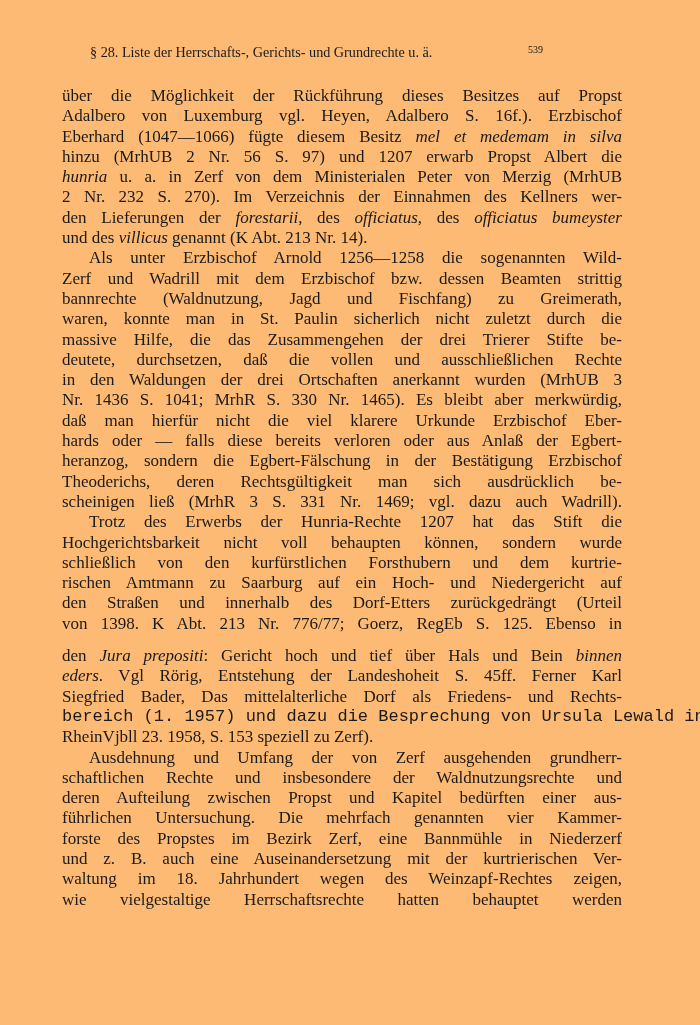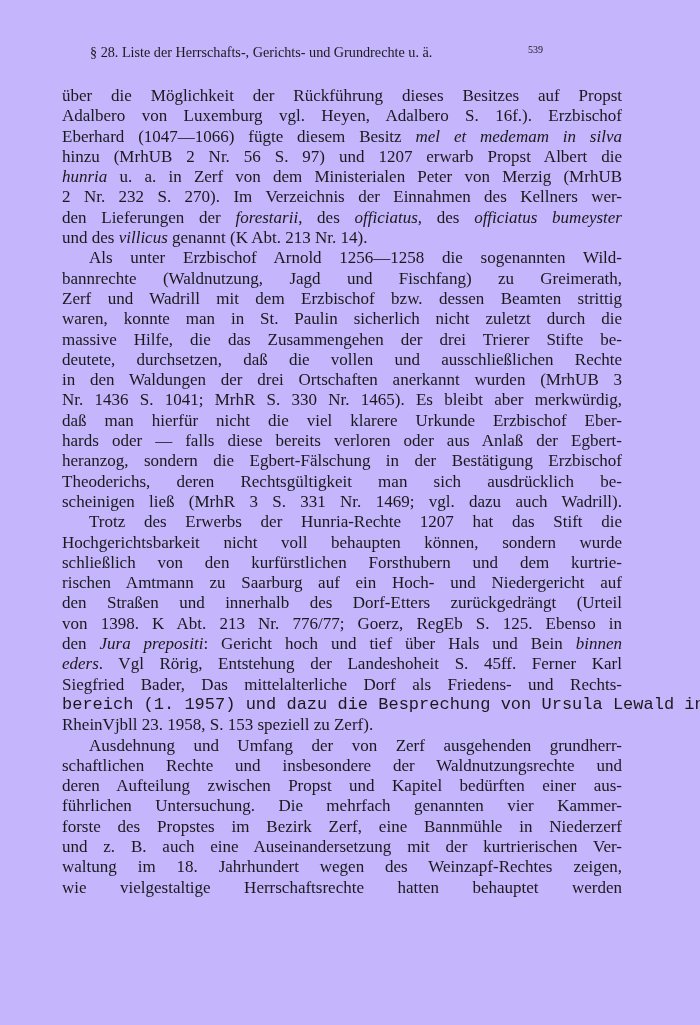--- a/index.html
+++ b/index.html
@@ -1,18 +1,18 @@
 <!DOCTYPE html>
 <html><head>
 <meta charset="utf-8">
 <style>
   html, body { margin: 0; padding: 0; background: #ffffff; }
   body { width: 700px; height: 1025px; position: relative; overflow: hidden;
          font-family: "DejaVu Serif", "Liberation Serif", serif; color: #1a1a1a; }
-  .page { position: absolute; left: 0; top: 0; width: 700px; height: 1025px; background: #c4b5fd; }
+  .page { position: absolute; left: 0; top: 0; width: 700px; height: 1025px; background: #fdba74; }
   .running-head { position: absolute; top: 44px; left: 90px; width: 460px; height: 22px;
                   font-size: 14.2px; font-family: "Liberation Serif", serif; white-space: nowrap; }
   .running-head .title { position: absolute; left: 0; top: 0; }
   .running-head .pno { position: absolute; left: 438px; top: 0; font-size: 10px; }
   .body { position: absolute; left: 62px; top: 86px; width: 560px; }
   .line { height: 20.3px; line-height: 20.3px; font-size: 17px; font-family: "Liberation Serif", serif;
           text-align: justify; text-align-last: justify; white-space: nowrap; overflow: visible; }
   .line.last { text-align-last: left; }
   .line.indent { padding-left: 27px; }
   .line > span { white-space: pre; }
@@ -29,39 +29,39 @@
   <div class="body" id="body-text">
       <div class="line" style="white-space: nowrap;"><span>über die Möglichkeit der Rückführung dieses Besitzes auf Propst</span></div>
       <div class="line" style="white-space: nowrap;"><span>Adalbero von Luxemburg vgl. Heyen, Adalbero S. 16f.). Erzbischof</span></div>
       <div class="line" style="white-space: nowrap;"><span>Eberhard (1047—1066) fügte diesem Besitz </span><span class="it">mel et medemam in silva</span></div>
       <div class="line" style="white-space: nowrap;"><span>hinzu (MrhUB 2 Nr. 56 S. 97) und 1207 erwarb Propst Albert die</span></div>
       <div class="line" style="white-space: nowrap;"><span class="it">hunria</span><span> u. a. in Zerf von dem Ministerialen Peter von Merzig (MrhUB</span></div>
       <div class="line" style="white-space: nowrap;"><span>2 Nr. 232 S. 270). Im Verzeichnis der Einnahmen des Kellners wer-</span></div>
       <div class="line" style="white-space: nowrap;"><span>den Lieferungen der </span><span class="it">forestarii</span><span>, des </span><span class="it">officiatus</span><span>, des </span><span class="it">officiatus bumeyster</span></div>
       <div class="line last"><span>und des </span><span class="it">villicus</span><span> genannt (K Abt. 213 Nr. 14).</span></div>
       <div class="line indent" style="white-space: nowrap;"><span>Als unter Erzbischof Arnold 1256—1258 die sogenannten Wild-</span></div>
+      <div class="line" style="white-space: nowrap;"><span>Zerf und Wadrill mit dem Erzbischof bzw. dessen Beamten strittig</span></div>
       <div class="line" style="white-space: nowrap;"><span>bannrechte (Waldnutzung, Jagd und Fischfang) zu Greimerath,</span></div>
-      <div class="line" style="white-space: nowrap;"><span>Zerf und Wadrill mit dem Erzbischof bzw. dessen Beamten strittig</span></div>
       <div class="line" style="white-space: nowrap;"><span>waren, konnte man in St. Paulin sicherlich nicht zuletzt durch die</span></div>
       <div class="line" style="white-space: nowrap;"><span>massive Hilfe, die das Zusammengehen der drei Trierer Stifte be-</span></div>
       <div class="line" style="white-space: nowrap;"><span>deutete, durchsetzen, daß die vollen und ausschließlichen Rechte</span></div>
       <div class="line" style="white-space: nowrap;"><span>in den Waldungen der drei Ortschaften anerkannt wurden (MrhUB 3</span></div>
       <div class="line" style="white-space: nowrap;"><span>Nr. 1436 S. 1041; MrhR S. 330 Nr. 1465). Es bleibt aber merkwürdig,</span></div>
       <div class="line" style="white-space: nowrap;"><span>daß man hierfür nicht die viel klarere Urkunde Erzbischof Eber-</span></div>
       <div class="line" style="white-space: nowrap;"><span>hards oder — falls diese bereits verloren oder aus Anlaß der Egbert-</span></div>
       <div class="line" style="white-space: nowrap;"><span>heranzog, sondern die Egbert-Fälschung in der Bestätigung Erzbischof</span></div>
       <div class="line" style="white-space: nowrap;"><span>Theoderichs, deren Rechtsgültigkeit man sich ausdrücklich be-</span></div>
       <div class="line" style="white-space: nowrap;"><span>scheinigen ließ (MrhR 3 S. 331 Nr. 1469; vgl. dazu auch Wadrill).</span></div>
       <div class="line indent" style="white-space: nowrap;"><span>Trotz des Erwerbs der Hunria-Rechte 1207 hat das Stift die</span></div>
       <div class="line" style="white-space: nowrap;"><span>Hochgerichtsbarkeit nicht voll behaupten können, sondern wurde</span></div>
       <div class="line" style="white-space: nowrap;"><span>schließlich von den kurfürstlichen Forsthubern und dem kurtrie-</span></div>
       <div class="line" style="white-space: nowrap;"><span>rischen Amtmann zu Saarburg auf ein Hoch- und Niedergericht auf</span></div>
       <div class="line" style="white-space: nowrap;"><span>den Straßen und innerhalb des Dorf-Etters zurückgedrängt (Urteil</span></div>
       <div class="line" style="white-space: nowrap;"><span>von 1398. K Abt. 213 Nr. 776/77; Goerz, RegEb S. 125. Ebenso in</span></div>
-      <div class="line" style="white-space: nowrap;"><span>den </span><span class="it">Jura prepositi</span><span>: Gericht hoch und tief über Hals und Bein </span><span class="it">binnen</span></div>
+      <div class="line" style="white-space: nowrap; margin-top: 12px;"><span>den </span><span class="it">Jura prepositi</span><span>: Gericht hoch und tief über Hals und Bein </span><span class="it">binnen</span></div>
       <div class="line" style="white-space: nowrap;"><span class="it">eders</span><span>. Vgl Rörig, Entstehung der Landeshoheit S. 45ff. Ferner Karl</span></div>
       <div class="line" style="white-space: nowrap;"><span>Siegfried Bader, Das mittelalterliche Dorf als Friedens- und Rechts-</span></div>
       <div class="line" style="white-space: nowrap; font-family: Liberation Mono, monospace;"><span>bereich (1. 1957) und dazu die Besprechung von Ursula Lewald in</span></div>
       <div class="line last"><span>RheinVjbll 23. 1958, S. 153 speziell zu Zerf).</span></div>
       <div class="line indent" style="white-space: nowrap;"><span>Ausdehnung und Umfang der von Zerf ausgehenden grundherr-</span></div>
       <div class="line" style="white-space: nowrap;"><span>schaftlichen Rechte und insbesondere der Waldnutzungsrechte und</span></div>
       <div class="line" style="white-space: nowrap;"><span>deren Aufteilung zwischen Propst und Kapitel bedürften einer aus-</span></div>
       <div class="line" style="white-space: nowrap;"><span>führlichen Untersuchung. Die mehrfach genannten vier Kammer-</span></div>
       <div class="line" style="white-space: nowrap;"><span>forste des Propstes im Bezirk Zerf, eine Bannmühle in Niederzerf</span></div>
       <div class="line" style="white-space: nowrap;"><span>und z. B. auch eine Auseinandersetzung mit der kurtrierischen Ver-</span></div>

